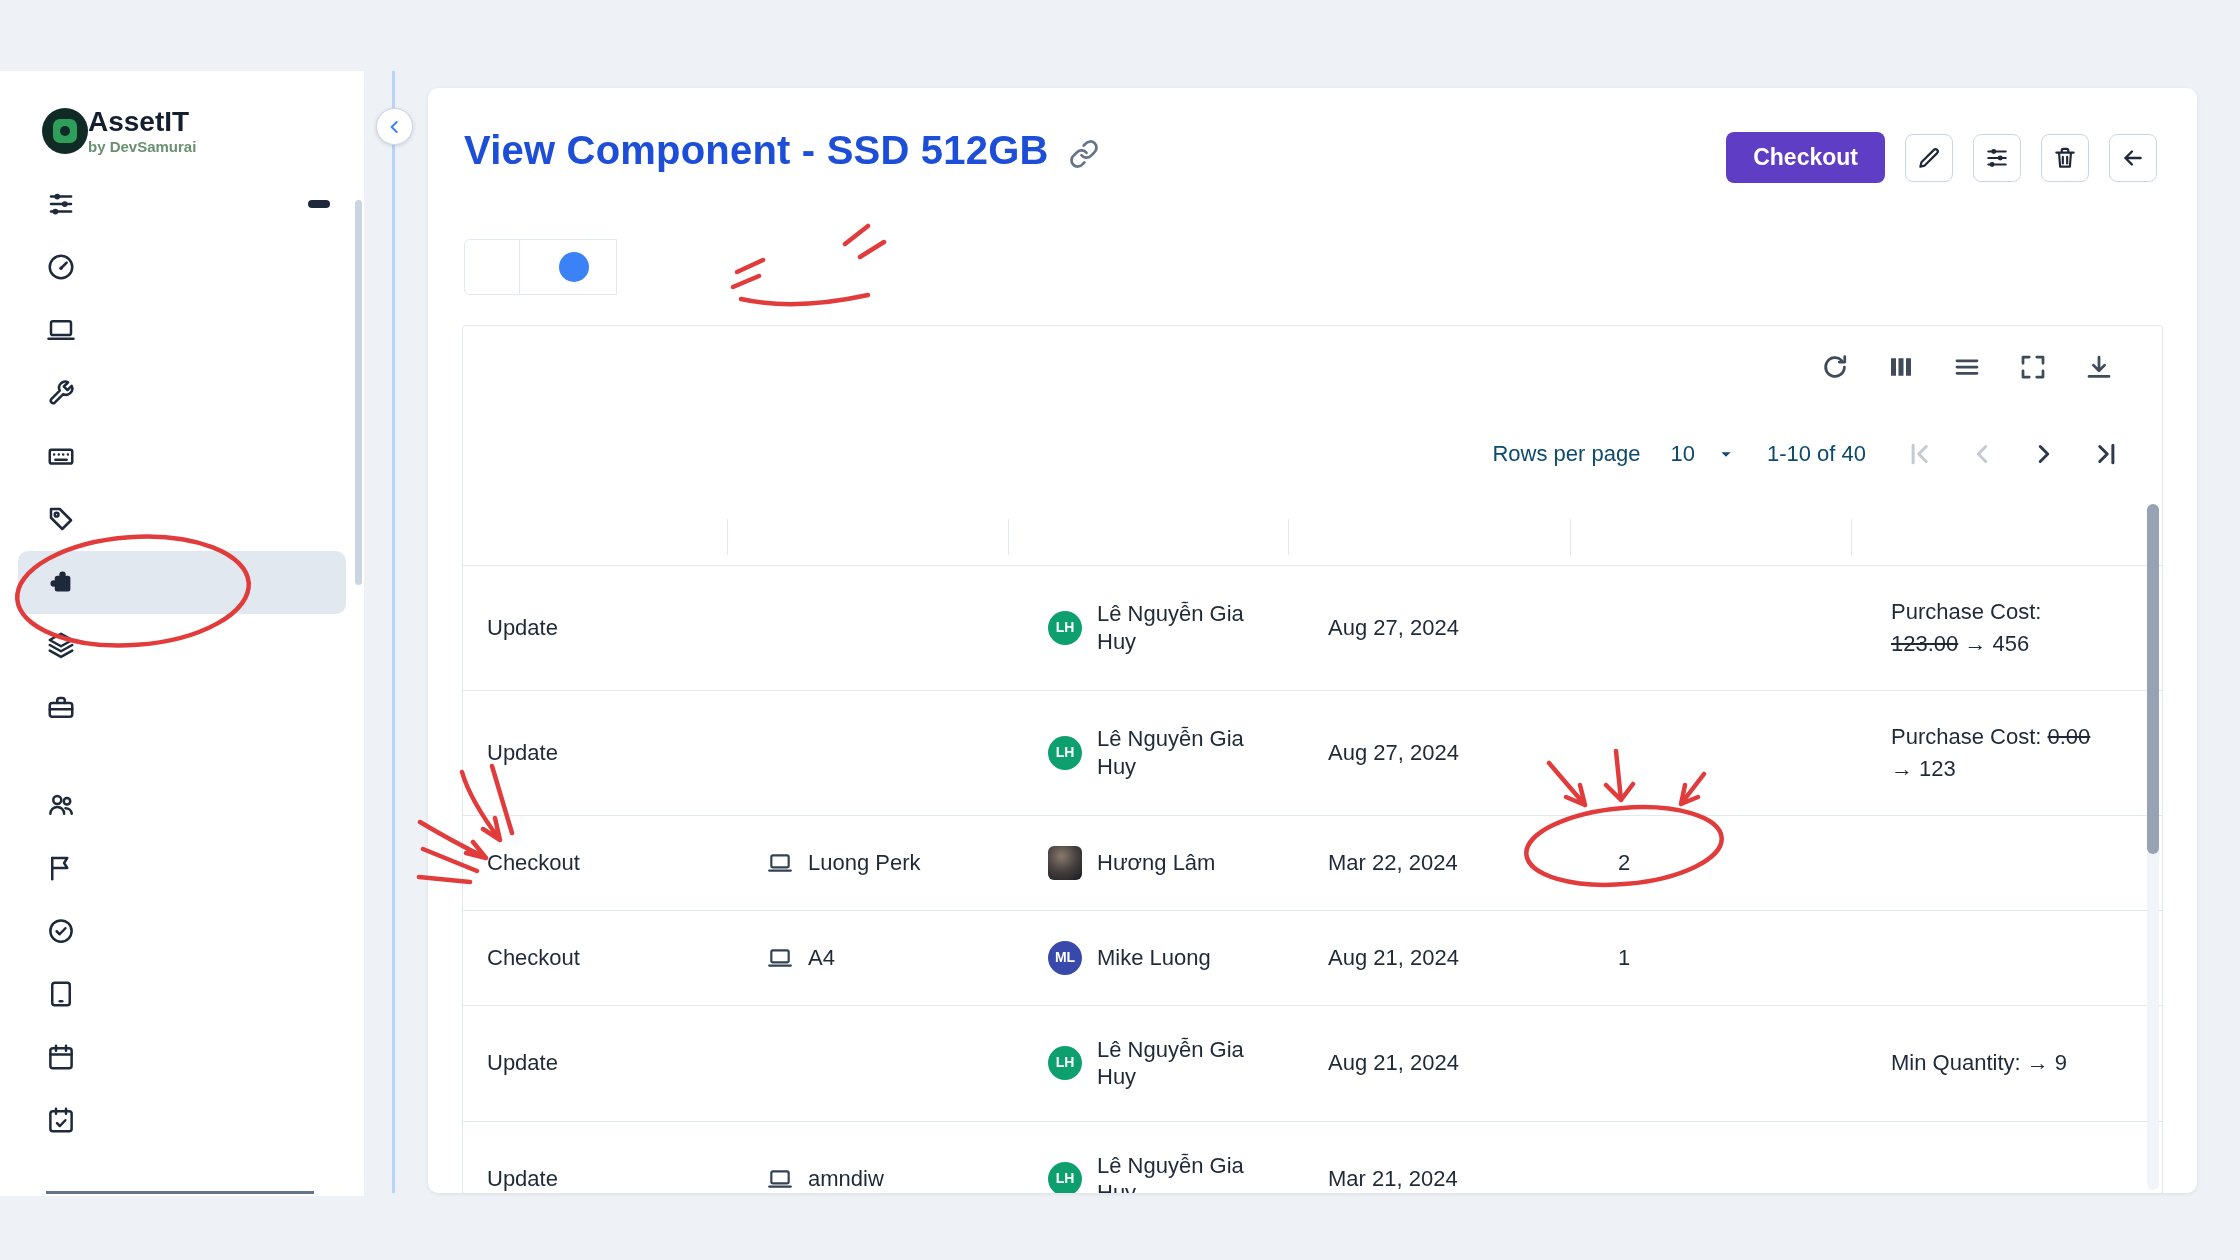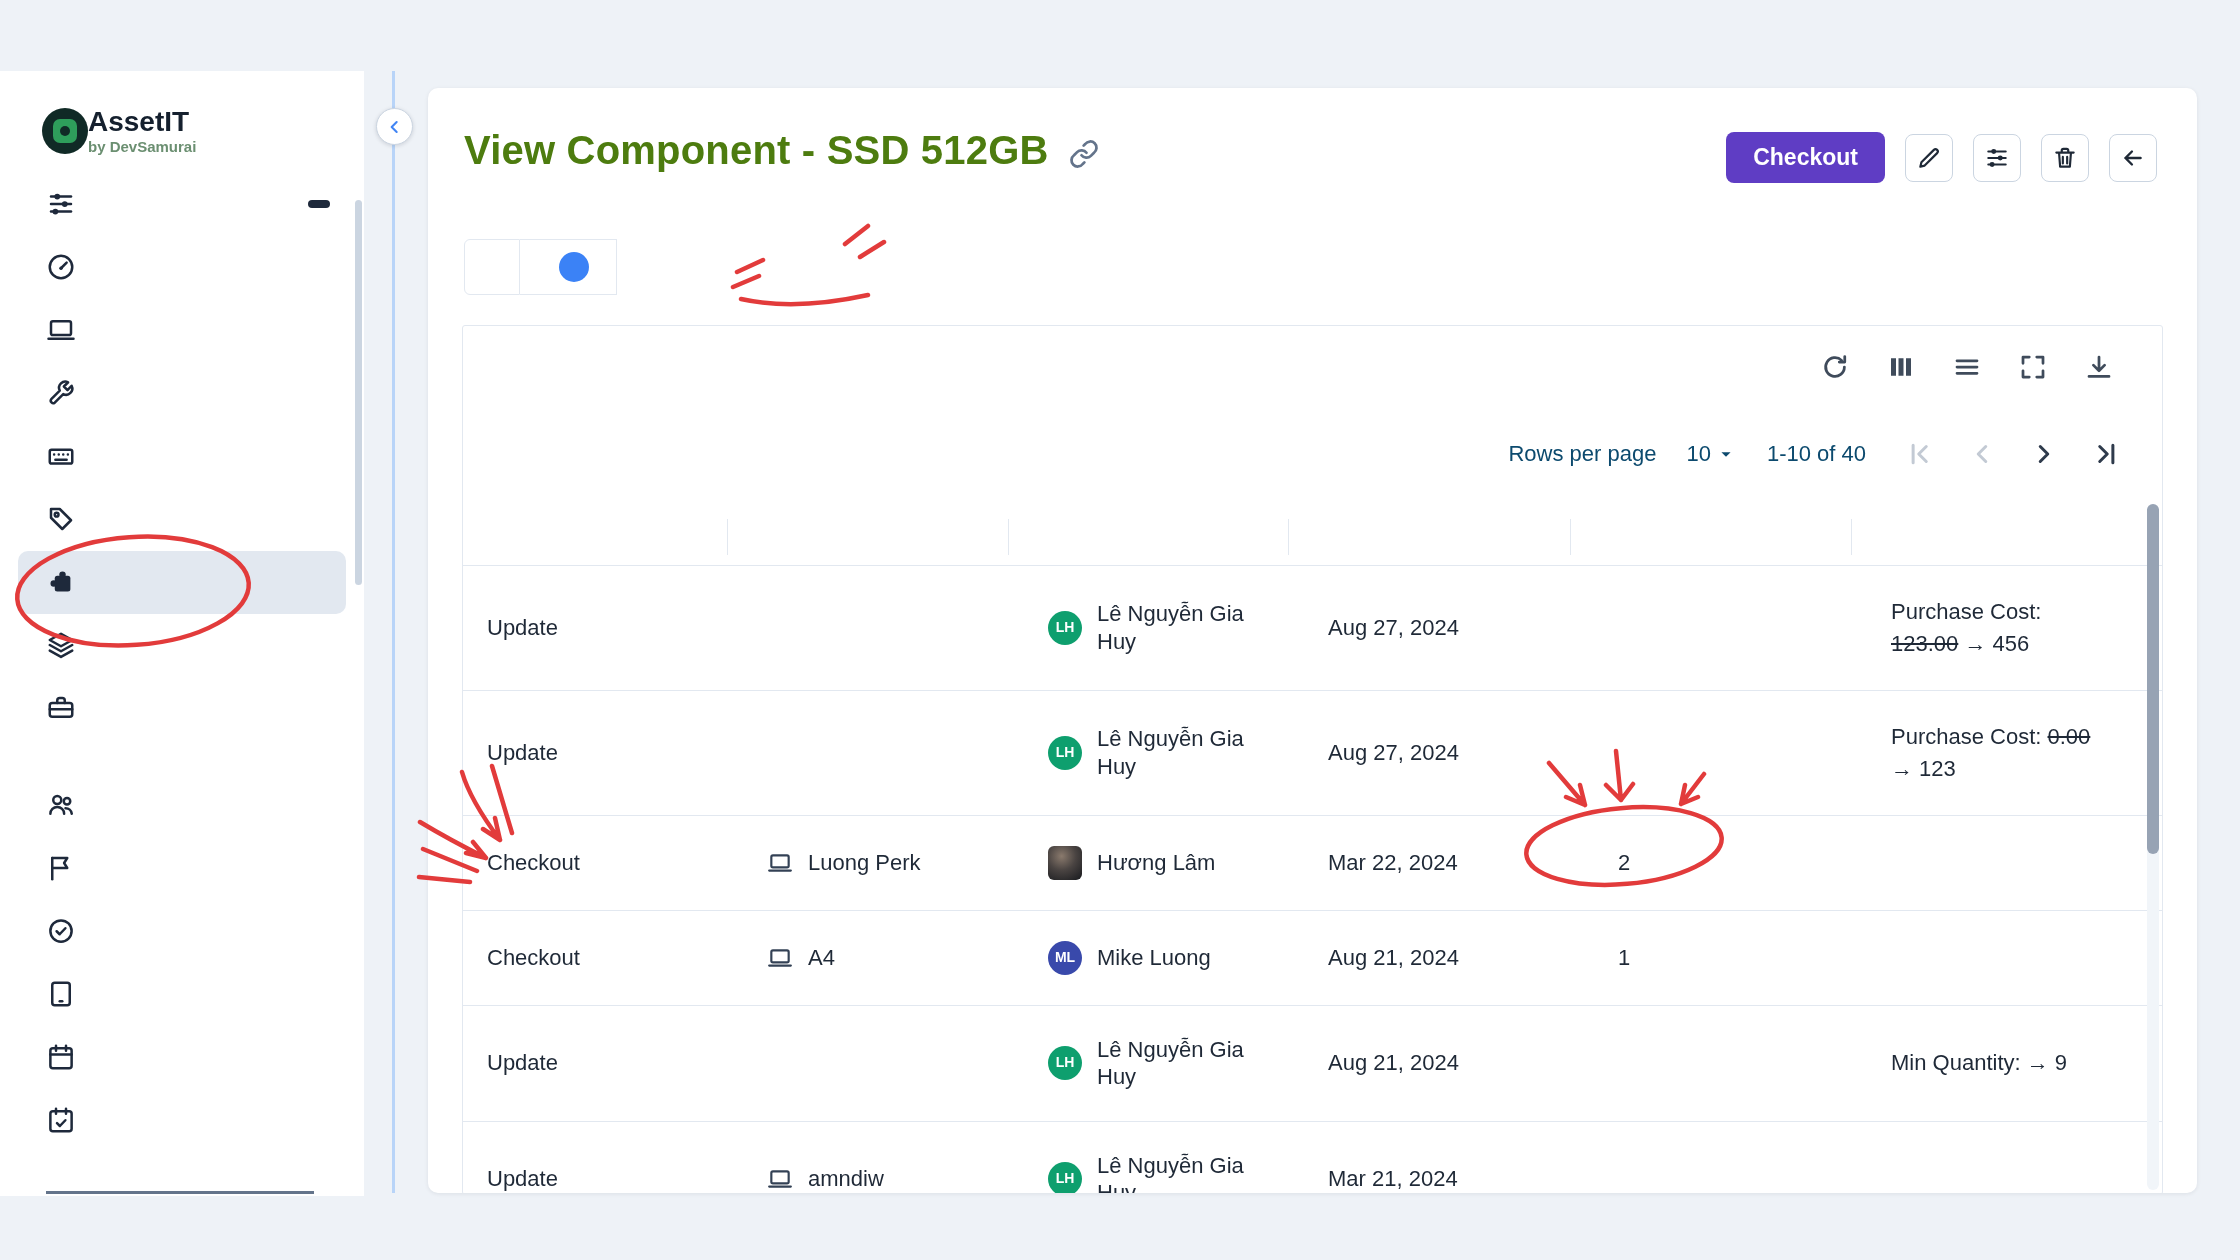--- a/index.html
+++ b/index.html
@@ -32,40 +32,40 @@
   .sidebar-bottom-line{position:absolute;left:46px;right:50px;bottom:2px;height:3px;background:#64748b;}
 
   
   .panel-divider{position:absolute;left:392px;top:71px;width:3px;height:1122px;background:#b8d4f8;}
   .collapse-btn{position:absolute;left:376px;top:108px;width:37px;height:37px;border-radius:50%;background:#fff;border:1px solid #cbd5e1;display:flex;align-items:center;justify-content:center;color:#4285f4;box-shadow:0 1px 4px rgba(15,23,42,.15);cursor:pointer;z-index:5;}
 
   
   .main-card{position:absolute;left:428px;top:88px;width:1769px;height:1105px;background:#fff;border-radius:10px;box-shadow:0 1px 4px rgba(15,23,42,.08);overflow:hidden;}
   .main-header{display:flex;align-items:flex-start;justify-content:space-between;padding:40px 40px 0 36px;}
   .page-title-row{display:flex;align-items:center;gap:20px;}
-  .page-title{font-size:40px;font-weight:700;color:#4d7c0f;letter-spacing:.2px;}
+  .page-title{font-size:40px;font-weight:700;color:#1d4ed8;letter-spacing:.2px;}
   .link-icon{color:#64748b;cursor:pointer;margin-top:6px;}
   .header-actions{display:flex;gap:20px;align-items:center;margin-top:4px;}
   .btn-checkout{background:var(--purple);color:#fff;font-size:23px;font-weight:600;border:none;border-radius:8px;padding:12px 27px;cursor:pointer;font-family:inherit;}
   .icon-btn{width:48px;height:48px;border:1px solid #cbd5e1;border-radius:8px;background:#fff;color:#1f2937;display:flex;align-items:center;justify-content:center;cursor:pointer;}
 
   .tabs{display:flex;margin:56px 0 0 36px;align-items:stretch;}
   .tab{height:56px;display:flex;align-items:center;gap:12px;padding:0 27px;font-size:23px;font-weight:600;color:#334155;background:#fff;cursor:pointer;}
   .tab.boxed{border:1px solid var(--border);}
   .tab.boxed + .tab.boxed{border-left:none;}
   .tab.boxed:first-child{border-radius:6px 0 0 6px;}
   .tab.active{border:none;color:var(--tab-blue);font-weight:700;}
   .tab-badge{width:30px;height:30px;border-radius:50%;background:var(--badge-blue);color:#fff;font-size:17px;font-weight:700;display:flex;align-items:center;justify-content:center;}
 
   
   .table-panel{position:absolute;left:34px;right:34px;top:237px;bottom:-2px;border:1px solid var(--border);border-radius:3px;overflow:hidden;}
   .panel-toolbar{display:flex;justify-content:flex-end;gap:36px;padding:26px 48px 0 0;color:#3f4b5b;}
   .tool-icon{cursor:pointer;}
   .pagination{display:flex;justify-content:flex-end;align-items:center;gap:30px;padding:50px 36px 0 0;font-size:22px;color:#0c4a6e;height:94px;}
-  .rpp-select{display:flex;align-items:center;gap:4px;cursor:pointer;}
+  .rpp-select{display:flex;align-items:center;gap:20px;cursor:pointer;}
   .pg-btn{width:40px;height:40px;display:flex;align-items:center;justify-content:center;cursor:pointer;color:#2f3b4c;}
   .pg-btn.disabled{color:#c3cad4;cursor:default;}
   .pg-group{display:flex;gap:22px;margin-left:4px;}
 
   .table{margin-top:32px;}
   .thead,.trow{display:grid;grid-template-columns:264px 281px 280px 282px 281px 1fr;}
   .thead{height:58px;align-items:center;border-bottom:1px solid var(--border);}
   .th{font-weight:700;font-size:22px;color:#334155;padding-left:40px;height:36px;display:flex;align-items:center;border-left:1px solid var(--border);}
   .th:first-child{border-left:none;padding-left:24px;}
   .trow{align-items:center;border-bottom:1px solid var(--border);font-size:22px;color:#1f2937;}

